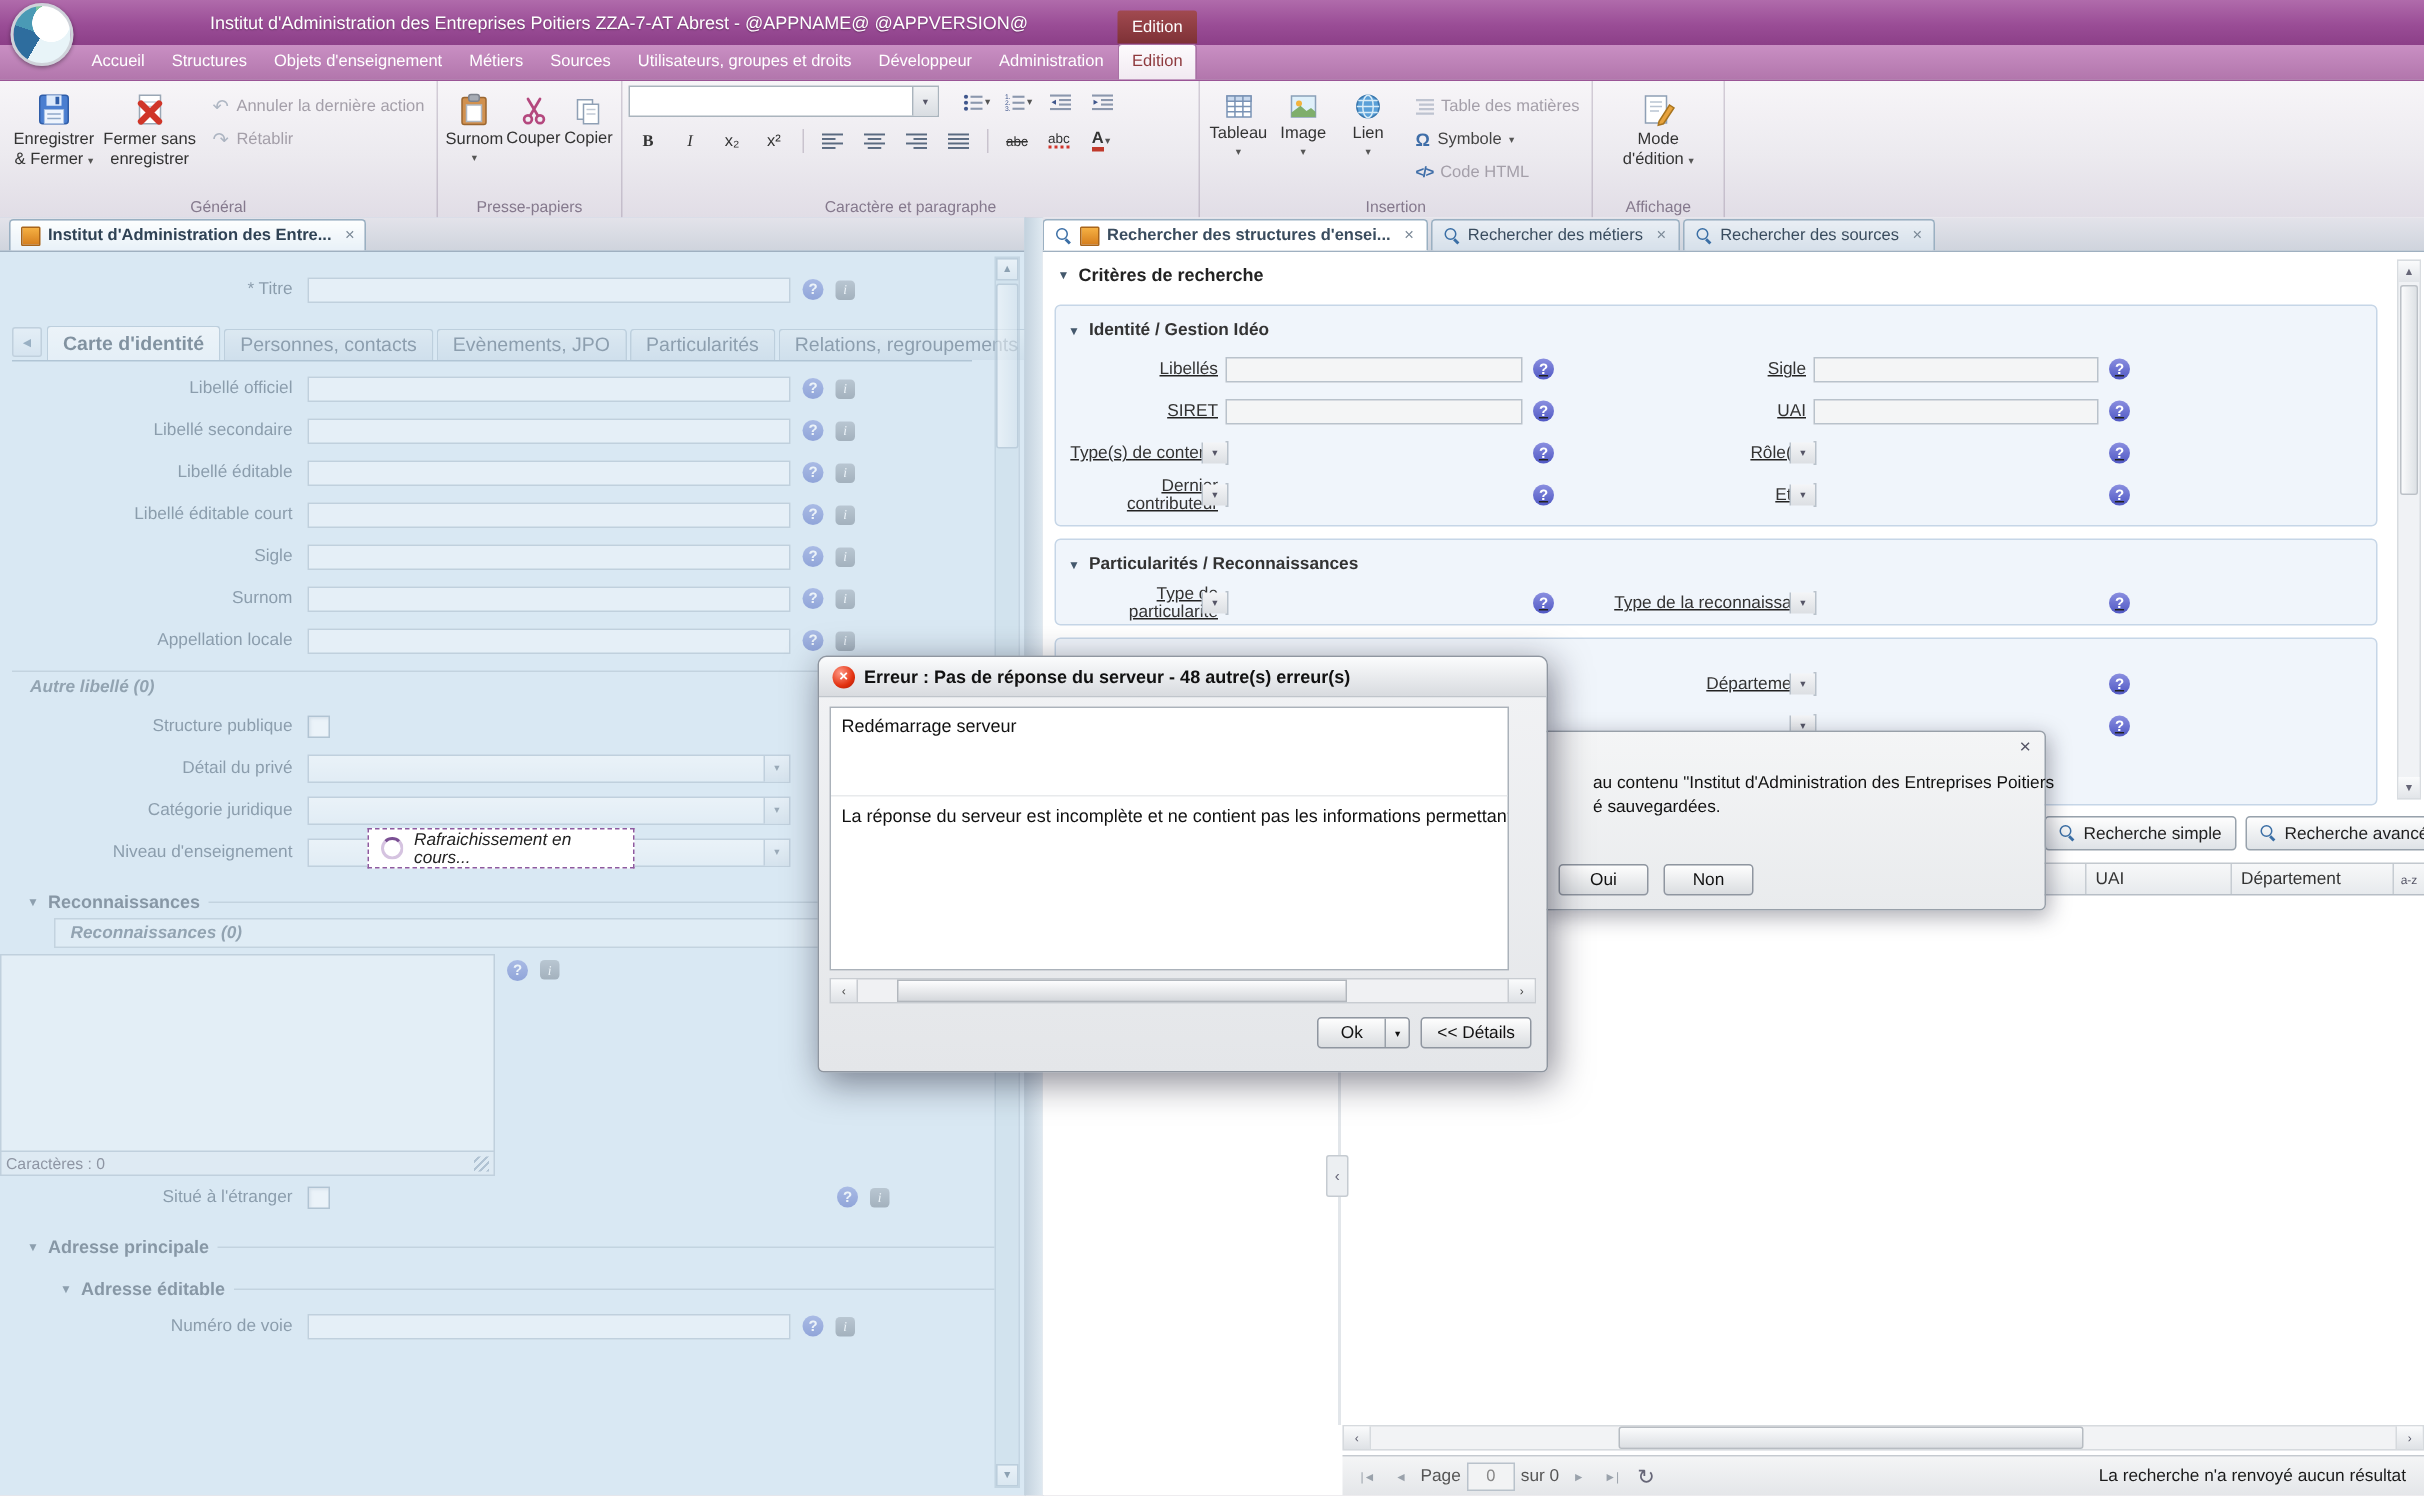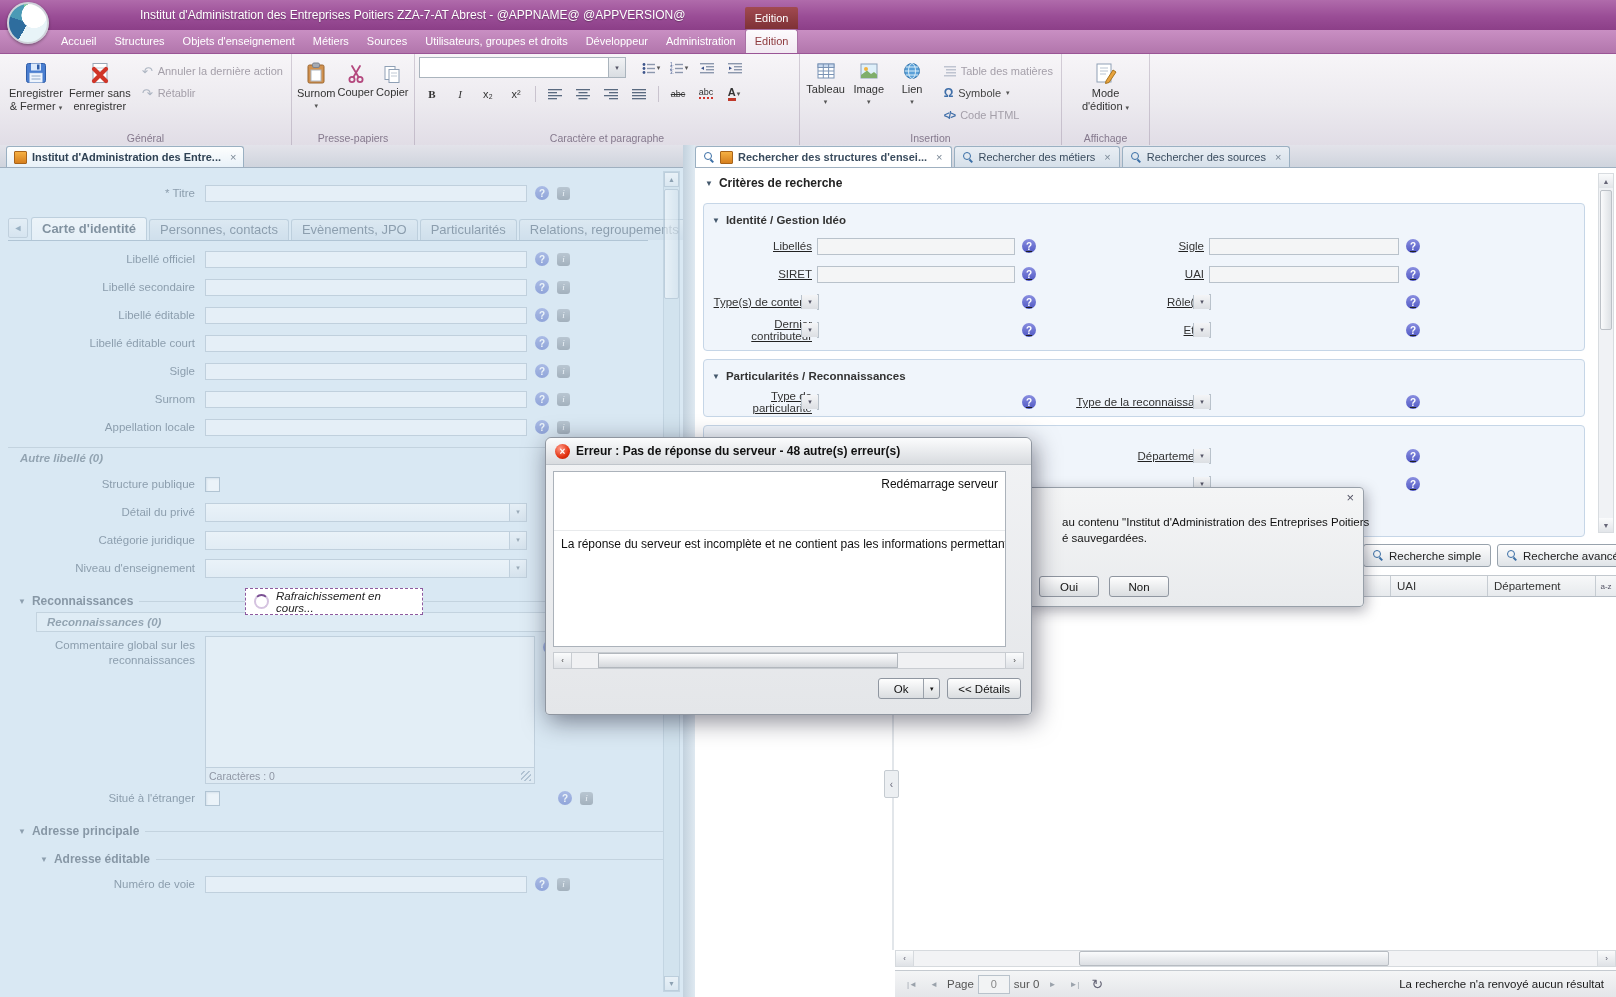--- a/index.html
+++ b/index.html
@@ -106,21 +106,21 @@
     padding:3px 0 3px 10px;font-size:11.5px;font-weight:bold;font-style:italic;color:#4d6172;}
   .ta-row{display:flex;margin-top:4px;}
   .ta-lbl{width:205px;text-align:right;padding:2px 10px 0 0;color:#3f5468;font-size:11.5px;line-height:1.3;box-sizing:border-box;flex:none;}
   .ta-box{width:330px;flex:none;}
   .ta{width:330px;height:132px;border:1px solid #a9bac9;background:#eef4f9;box-sizing:border-box;}
   .ta-footer{display:flex;justify-content:space-between;align-items:center;border:1px solid #a9bac9;border-top:none;
     background:#e4edf4;height:16px;padding:0 3px;font-size:10.5px;color:#445;box-sizing:border-box;}
   .grip{width:10px;height:10px;
     background:repeating-linear-gradient(135deg,transparent 0 2px,#8aa0b4 2px 3.5px);}
   .refresh-overlay{position:absolute;left:245px;top:407px;width:178px;height:27px;background:#fff;
-    border:1px dashed #8e5aa0;display:flex;align-items:center;gap:7px;padding:0 8px;box-sizing:border-box;z-index:5;margin-top:36px;}
+    border:1px dashed #8e5aa0;display:flex;align-items:center;gap:7px;padding:0 8px;box-sizing:border-box;z-index:5;}
   .refresh-text{font-style:italic;font-size:11.5px;color:#222;}
   .spinner{width:11px;height:11px;border:2px solid #d5c3e0;border-top-color:#7a4f93;border-radius:50%;
     animation:spin 1s linear infinite;flex:none;}
   @keyframes spin{to{transform:rotate(360deg)}}
   .lsb{position:absolute;right:3px;top:26px;bottom:5px;width:17px;background:#cfe0ec;border:1px solid #b6c9d8;opacity:.6;box-sizing:border-box;}
   .sb-btn{position:absolute;left:0;width:15px;height:15px;background:linear-gradient(#f4f8fb,#dbe7f0);
     border:1px solid #a9bdcd;color:#5a7288;font-size:7px;display:flex;align-items:center;justify-content:center;box-sizing:border-box;}
   .sb-up{top:0;} .sb-down{bottom:0;}
   .sb-thumb{position:absolute;left:0;top:17px;width:15px;height:110px;background:linear-gradient(90deg,#f0f6fa,#d6e4ee);
     border:1px solid #a9bdcd;border-radius:2px;box-sizing:border-box;}
@@ -187,21 +187,21 @@
   .btn.w60{width:60px;padding:0;}
   .err-dlg{position:absolute;left:545px;top:437px;width:487px;height:278px;
     background:linear-gradient(#f2f3f5,#e4e6e9);border:1px solid #8f96a0;border-radius:6px 6px 4px 4px;
     box-shadow:3px 6px 24px rgba(15,15,35,.5);z-index:70;box-sizing:border-box;}
   .err-title{height:26px;display:flex;align-items:center;gap:6px;padding:0 9px;
     background:linear-gradient(#fbfcfd,#d8dbdf);border-bottom:1px solid #c0c5cb;border-radius:6px 6px 0 0;
     font-weight:bold;font-size:12px;color:#111;white-space:nowrap;}
   .err-ico{width:15px;height:15px;border-radius:50%;flex:none;
     background:radial-gradient(circle at 35% 30%,#ff9a88,#e33210 60%,#a81500);
     color:#fff;font-size:10px;font-weight:bold;display:flex;align-items:center;justify-content:center;}
-  .err-body{margin:6px 25px 0 7px;height:176px;background:#fff;border:1px solid #abb2ba;box-sizing:border-box;overflow:hidden;text-align:right;}
+  .err-body{margin:6px 25px 0 7px;height:176px;background:#fff;border:1px solid #abb2ba;box-sizing:border-box;overflow:hidden;}
   .err-msg1{padding:5px 7px;font-size:12px;color:#111;height:58px;box-sizing:border-box;}
   .err-msg2{padding:6px 7px;font-size:12px;color:#111;border-top:1px solid #e8eaec;white-space:nowrap;overflow:hidden;}
   .err-hscroll{margin:5px 7px 0 7px;height:17px;background:#f0f1f3;border:1px solid #c8ccd1;display:flex;box-sizing:border-box;}
   .ehs-btn{width:17px;background:linear-gradient(#fafbfc,#dfe2e6);border-right:1px solid #c8ccd1;color:#444;font-size:8px;
     display:flex;align-items:center;justify-content:center;flex:none;}
   .ehs-btn.r{border-right:none;border-left:1px solid #c8ccd1;}
   .ehs-track{flex:1;position:relative;}
   .ehs-thumb{position:absolute;left:26px;width:300px;top:0;bottom:0;background:linear-gradient(#fdfdfe,#d5d8dc);border:1px solid #b2b7bd;box-sizing:border-box;}
   .err-btns{display:flex;justify-content:flex-end;gap:7px;margin:9px 10px 0 0;}
   .btn-ok{width:62px;padding:0;display:flex;}
@@ -617,21 +617,20 @@
       </div>
 
     <div class="sect-hdr">
       <span class="tri">▼</span>
       <span>Reconnaissances</span>
       <span class="rule"></span>
     </div>
     <div class="subgroup-bar">Reconnaissances (0)</div>
 
     <div class="ta-row">
-      <span class="ta-lbl">Commentaire global sur les reconnaissances</span>
       <span class="ta-box">
         <div class="ta"></div>
         <div class="ta-footer">
           <span>Caractères : 0</span>
           <span class="grip"></span>
         </div>
       </span>
       <span class="badge-q" style="align-self:flex-start;margin-top:4px">?</span>
       <span class="badge-i" style="align-self:flex-start;margin-top:4px">i</span>
     </div>

